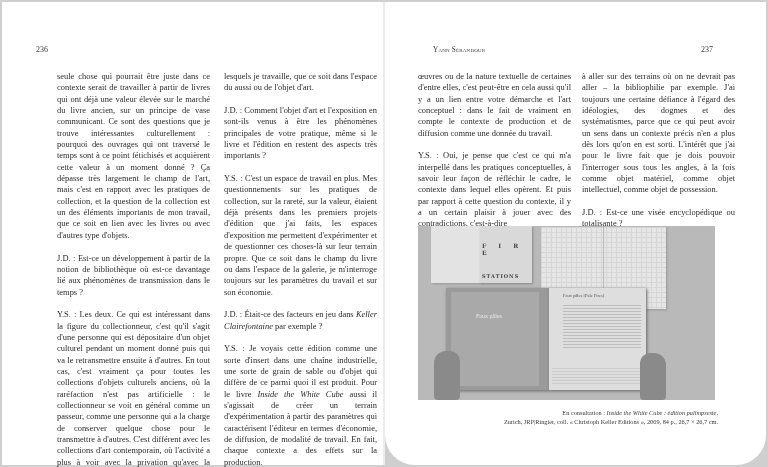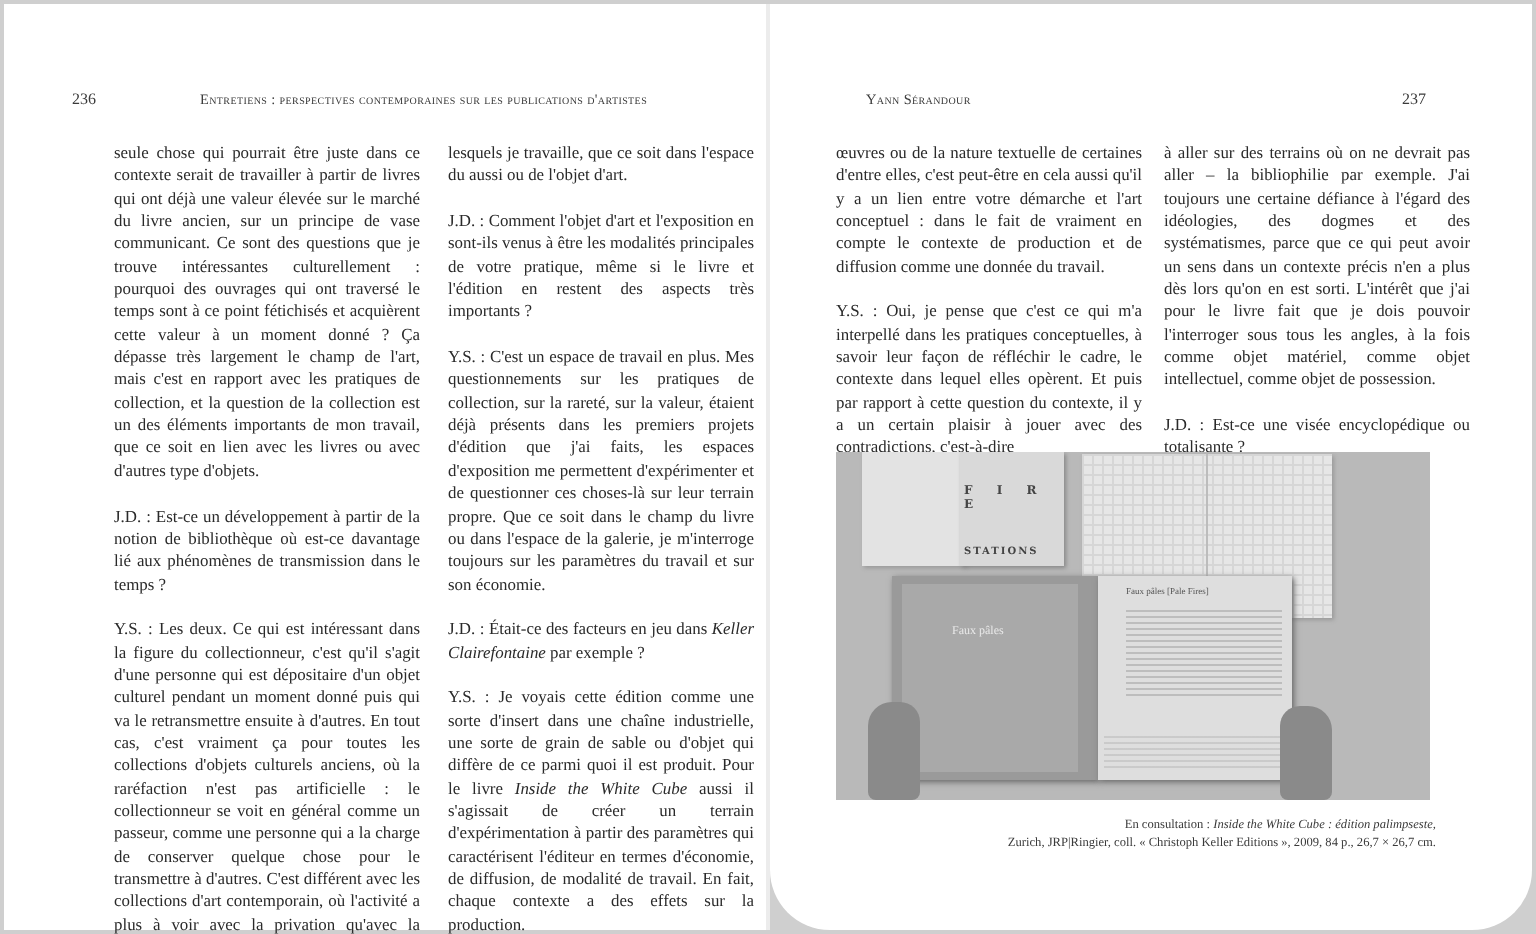--- a/index.html
+++ b/index.html
@@ -56,31 +56,30 @@
     background-image:repeating-linear-gradient(#bdbdbd 0 1px, transparent 1px 3px);
   }
 </style>
 </head>
 <body>
 
 <div class="spread">
 
   <div class="page left">
     <div class="folio" style="left:34px;">236</div>
-    <div class="running-head" style="left:98px;">Entretiens : perspectives contemporaines sur les publications d'artistes</div>
 
     <div class="col" style="left:55px;">
       <p>seule chose qui pourrait être juste dans ce contexte serait de travailler à partir de livres qui ont déjà une valeur élevée sur le marché du livre ancien, sur un principe de vase communicant. Ce sont des questions que je trouve intéressantes culturellement : pourquoi des ouvrages qui ont traversé le temps sont à ce point fétichisés et acquièrent cette valeur à un moment donné ? Ça dépasse très largement le champ de l'art, mais c'est en rapport avec les pratiques de collection, et la question de la collection est un des éléments importants de mon travail, que ce soit en lien avec les livres ou avec d'autres type d'objets.</p>
       <p>J.D. : Est-ce un développement à partir de la notion de bibliothèque où est-ce davantage lié aux phénomènes de transmission dans le temps ?</p>
       <p>Y.S. : Les deux. Ce qui est intéressant dans la figure du collectionneur, c'est qu'il s'agit d'une personne qui est dépositaire d'un objet culturel pendant un moment donné puis qui va le retransmettre ensuite à d'autres. En tout cas, c'est vraiment ça pour toutes les collections d'objets culturels anciens, où la raréfaction n'est pas artificielle : le collectionneur se voit en général comme un passeur, comme une personne qui a la charge de conserver quelque chose pour le transmettre à d'autres. C'est différent avec les collections d'art contemporain, où l'activité a plus à voir avec la privation qu'avec la transmission je pense, mais c'est un des paramètres avec</p>
     </div>
 
     <div class="col" style="left:222px;">
       <p>lesquels je travaille, que ce soit dans l'espace du aussi ou de l'objet d'art.</p>
-      <p>J.D. : Comment l'objet d'art et l'exposition en sont-ils venus à être les modalités principales de votre pratique, même si le livre et l'édition en restent des aspects très importants ?</p>
+      <p>J.D. : Comment l'objet d'art et l'exposition en sont-ils venus à être les phénomènes principales de votre pratique, même si le livre et l'édition en restent des aspects très importants ?</p>
       <p>Y.S. : C'est un espace de travail en plus. Mes questionnements sur les pratiques de collection, sur la rareté, sur la valeur, étaient déjà présents dans les premiers projets d'édition que j'ai faits, les espaces d'exposition me permettent d'expérimenter et de questionner ces choses-là sur leur terrain propre. Que ce soit dans le champ du livre ou dans l'espace de la galerie, je m'interroge toujours sur les paramètres du travail et sur son économie.</p>
       <p>J.D. : Était-ce des facteurs en jeu dans <em>Keller Clairefontaine</em> par exemple ?</p>
       <p>Y.S. : Je voyais cette édition comme une sorte d'insert dans une chaîne industrielle, une sorte de grain de sable ou d'objet qui diffère de ce parmi quoi il est produit. Pour le livre <em>Inside the White Cube</em> aussi il s'agissait de créer un terrain d'expérimentation à partir des paramètres qui caractérisent l'éditeur en termes d'économie, de diffusion, de modalité de travail. En fait, chaque contexte a des effets sur la production.</p>
 
     </div>
   </div>
 
   <div class="gutter"></div>
 
   <div class="page right">

